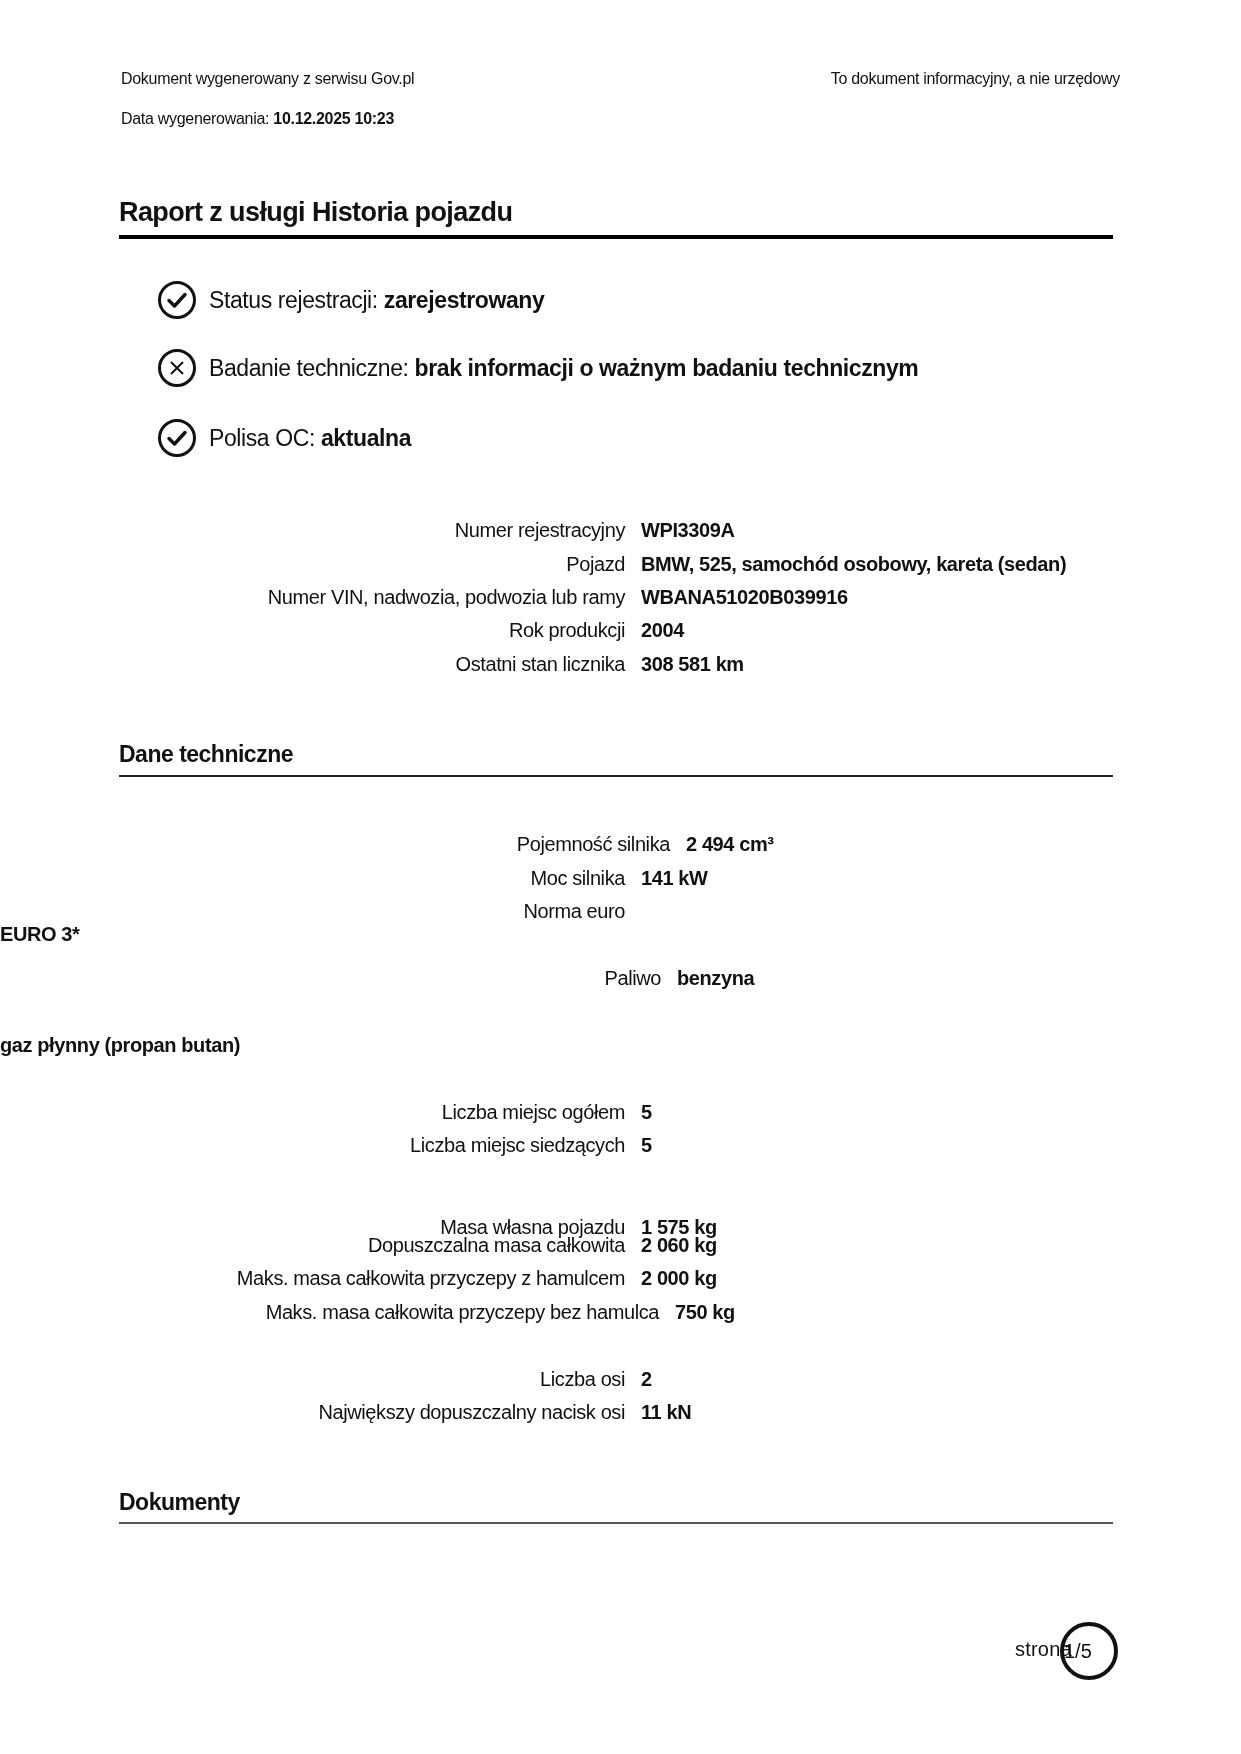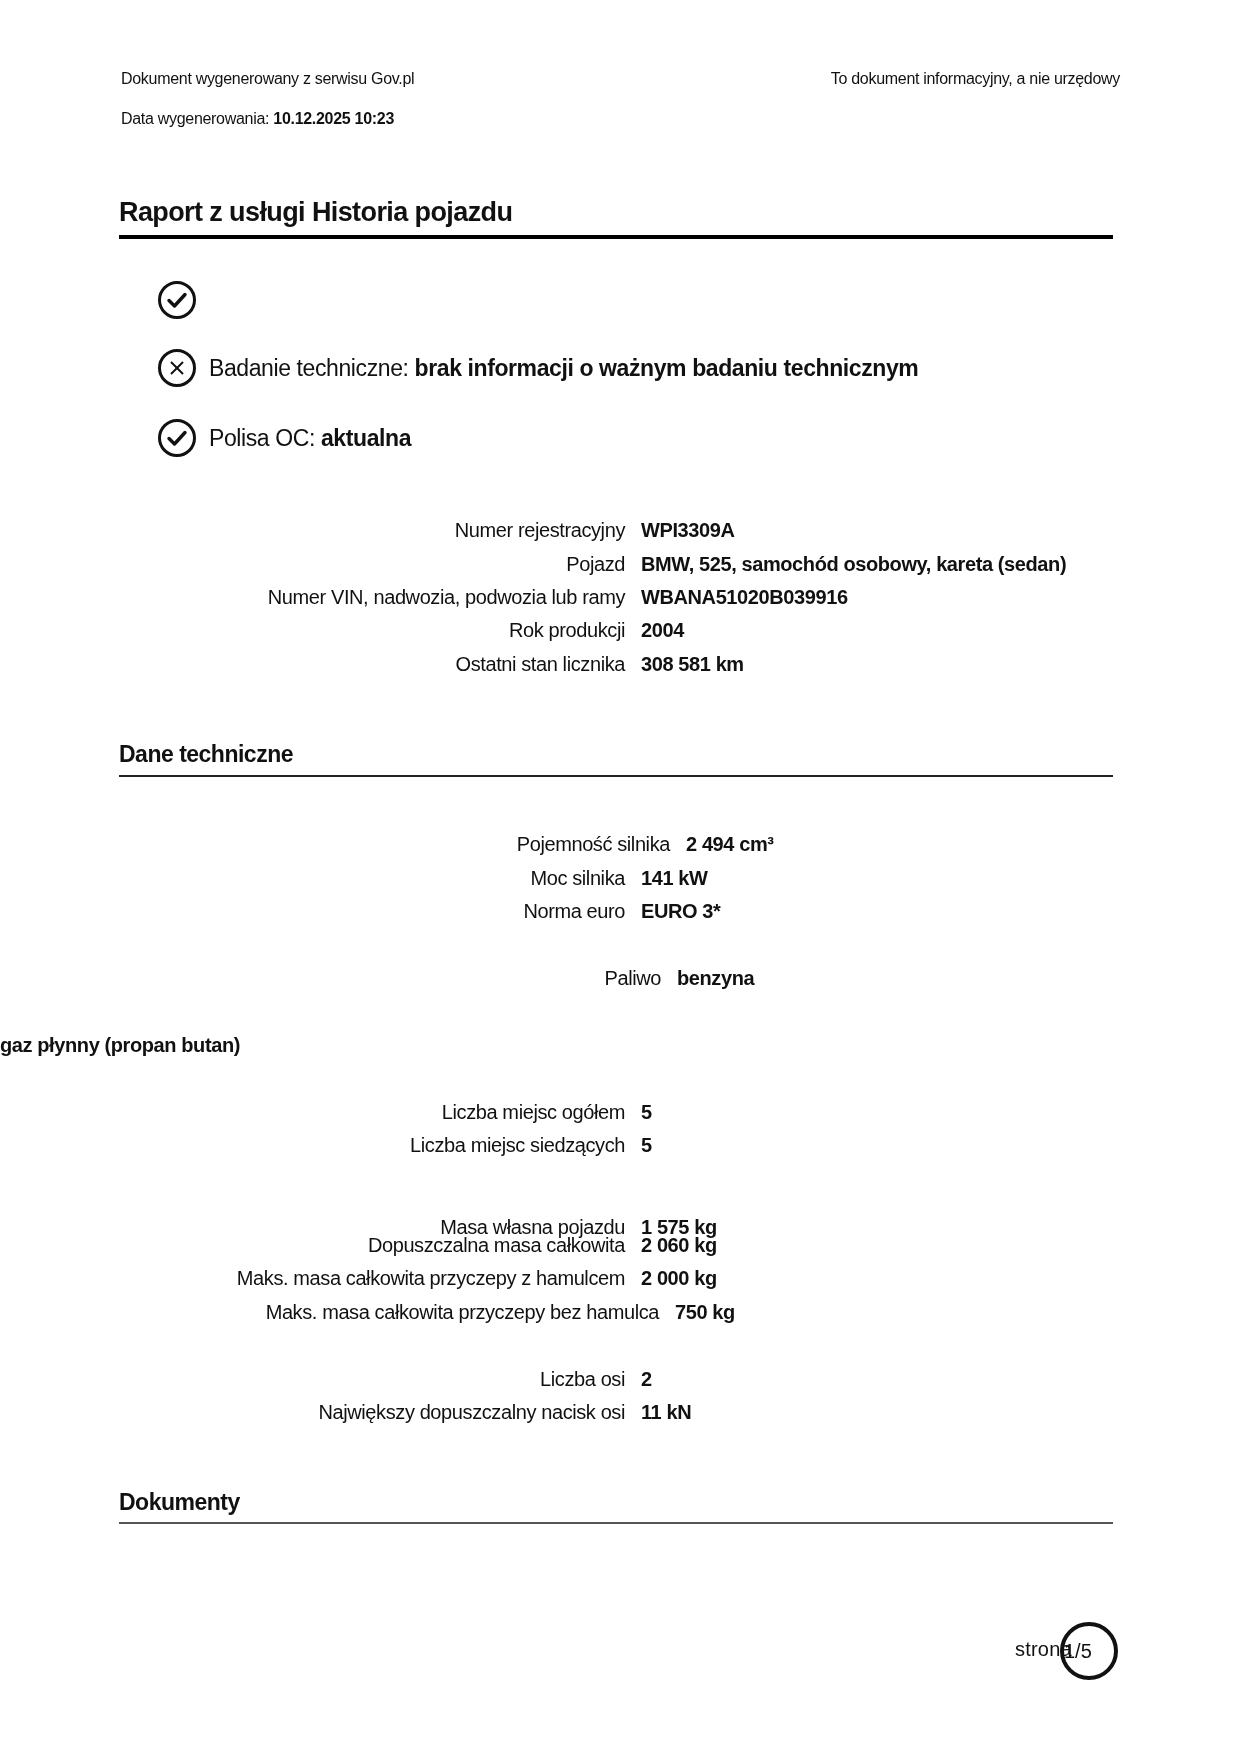--- a/index.html
+++ b/index.html
@@ -50,20 +50,24 @@
 <div class="abs hdr hdr-right">To dokument informacyjny, a nie urzędowy</div>
 
 <div class="abs title">Raport z usługi Historia pojazdu</div>
 <div class="abs rule-thick"></div>
 
 <div class="abs status-row" style="top:278px;">
   <svg class="ico" viewBox="0 0 40 40">
     <circle cx="20" cy="20" r="17.5" fill="none" stroke="#111" stroke-width="3"></circle>
     <polyline points="12,20.5 17.5,26 28,14.5" fill="none" stroke="#111" stroke-width="3.4" stroke-linecap="round" stroke-linejoin="round"></polyline>
   </svg>
+  <span class="txt">
+    <span>Status rejestracji:</span>
+    <b>zarejestrowany</b>
+  </span>
 </div>
 <div class="abs status-row" style="top:346px;">
   <svg class="ico" viewBox="0 0 40 40">
     <circle cx="20" cy="20" r="17.5" fill="none" stroke="#111" stroke-width="3"></circle>
     <line x1="14" y1="14" x2="26" y2="26" stroke="#111" stroke-width="2"></line>
     <line x1="26" y1="14" x2="14" y2="26" stroke="#111" stroke-width="2"></line>
   </svg>
   <span class="txt">
     <span>Badanie techniczne:</span>
     <b>brak informacji o ważnym badaniu technicznym</b>
@@ -108,21 +112,21 @@
 
 <div>
   <div class="kv" style="top:833px;padding-left:45px;">
     <span class="k">Pojemność silnika</span>
     <span class="v">2 494 cm³</span>
   </div>
   <div class="kv" style="top:867px;">
     <span class="k">Moc silnika</span>
     <span class="v">141 kW</span>
   </div>
-  <div class="kv" style="top:900px;">
+  <div class="kv" style="top:900px;flex-direction:column;">
     <span class="k">Norma euro</span>
     <span class="v">EURO 3*</span>
   </div>
   <div class="kv" style="top:967px;padding-left:36px;">
     <span class="k">Paliwo</span>
     <span class="v">benzyna</span>
   </div>
   <div class="kv" style="top:1034px;">
     <span class="v">gaz płynny (propan butan)</span>
   </div>

